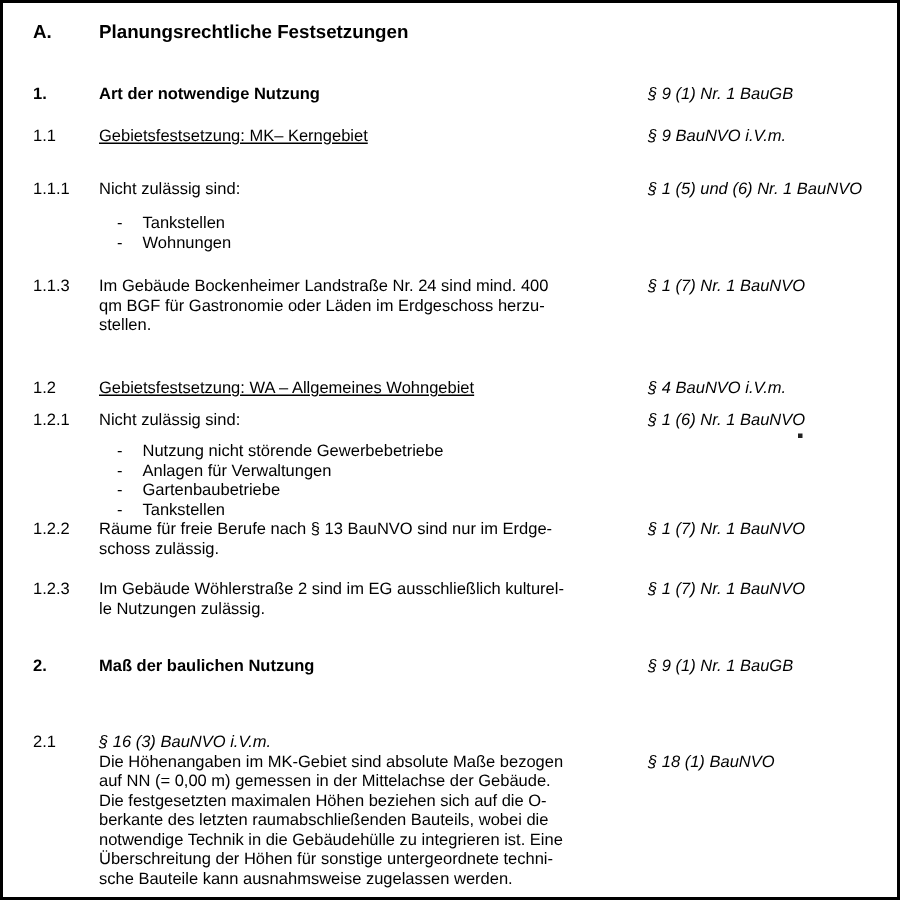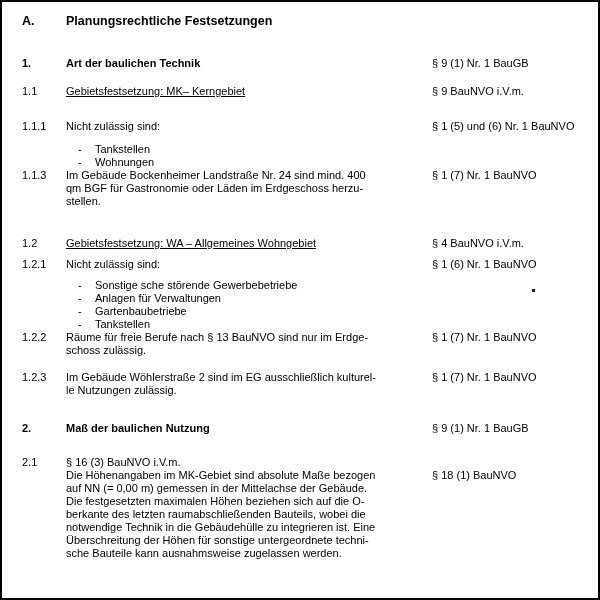--- a/index.html
+++ b/index.html
@@ -7,21 +7,21 @@
     width:600px; height:600px; box-sizing:border-box;
     border:2px solid #000; background:#ffffff;
     position:relative; overflow:hidden;
     font-family:"Liberation Sans", sans-serif;
     font-size:11px; line-height:13px; color:#000;
   }
   .content { padding:12px 20px 0 20px; }
   .row { display:grid; grid-template-columns:44px 366px 1fr; align-items:start; }
   .num { white-space:nowrap; }
   .text { padding-right:20px; }
-  .ref { white-space:nowrap; }
+  .ref { white-space:nowrap;font-style:italic; }
   .b { font-weight:bold; }
   .u { text-decoration:underline;text-align:right; }
   .wrap { white-space:pre-line; }
   .title-row { font-size:12.5px; line-height:15px; font-weight:bold; }
   .bullet { display:flex; margin-left:12px; }
   .bullet .dash { width:17px; flex:0 0 17px; }
   .speck { position:absolute; left:530px; top:287px; width:3px; height:3px; background:#222; }
 </style>
 </head>
 <body>
@@ -30,21 +30,21 @@
   <div class="content">
 
     <div class="row title-row">
       <div class="num">A.</div>
       <div class="text">Planungsrechtliche Festsetzungen</div>
       <div class="ref"></div>
     </div>
 
     <div class="row" style="margin-top:28px">
       <div class="num b">1.</div>
-      <div class="text b">Art der baulichen Technik</div>
+      <div class="text b">Art der notwendige Nutzung</div>
       <div class="ref">§ 9 (1) Nr. 1 BauGB</div>
     </div>
 
     <div class="row" style="margin-top:15px">
       <div class="num">1.1</div>
       <div class="text"><span class="u">Gebietsfestsetzung: MK– Kerngebiet</span></div>
       <div class="ref">§ 9 BauNVO i.V.m.</div>
     </div>
 
     <div class="row" style="margin-top:22px">
@@ -61,21 +61,21 @@
           <span>Tankstellen</span>
         </div>
         <div class="bullet">
           <span class="dash">-</span>
           <span>Wohnungen</span>
         </div>
       </div>
       <div class="ref"></div>
     </div>
 
-    <div class="row" style="">
+    <div class="row" style="margin-top:16px">
       <div class="num">1.1.3</div>
       <div class="text wrap">Im Gebäude Bockenheimer Landstraße Nr. 24 sind mind. 400
 qm BGF für Gastronomie oder Läden im Erdgeschoss herzu-
 stellen.</div>
       <div class="ref">§ 1 (7) Nr. 1 BauNVO</div>
     </div>
 
     <div class="row" style="margin-top:29px">
       <div class="num">1.2</div>
       <div class="text"><span class="u">Gebietsfestsetzung: WA – Allgemeines Wohngebiet</span></div>
@@ -86,21 +86,21 @@
       <div class="num">1.2.1</div>
       <div class="text">Nicht zulässig sind:</div>
       <div class="ref">§ 1 (6) Nr. 1 BauNVO</div>
     </div>
 
     <div class="row" style="margin-top:8px">
       <div class="num"></div>
       <div class="text">
         <div class="bullet">
           <span class="dash">-</span>
-          <span>Sonstige sche störende Gewerbebetriebe</span>
+          <span>Nutzung nicht störende Gewerbebetriebe</span>
         </div>
         <div class="bullet">
           <span class="dash">-</span>
           <span>Anlagen für Verwaltungen</span>
         </div>
         <div class="bullet">
           <span class="dash">-</span>
           <span>Gartenbaubetriebe</span>
         </div>
         <div class="bullet">
@@ -124,21 +124,21 @@
 le Nutzungen zulässig.</div>
       <div class="ref">§ 1 (7) Nr. 1 BauNVO</div>
     </div>
 
     <div class="row" style="margin-top:25px">
       <div class="num b">2.</div>
       <div class="text b">Maß der baulichen Nutzung</div>
       <div class="ref">§ 9 (1) Nr. 1 BauGB</div>
     </div>
 
-    <div class="row" style="margin-top:21px">
+    <div class="row" style="margin-top:38px">
       <div class="num">2.1</div>
       <div class="ref">§ 16 (3) BauNVO i.V.m.</div>
     </div>
 
     <div class="row" style="">
       <div class="num"></div>
       <div class="text wrap">Die Höhenangaben im MK-Gebiet sind absolute Maße bezogen
 auf NN (= 0,00 m) gemessen in der Mittelachse der Gebäude.
 Die festgesetzten maximalen Höhen beziehen sich auf die O-
 berkante des letzten raumabschließenden Bauteils, wobei die

